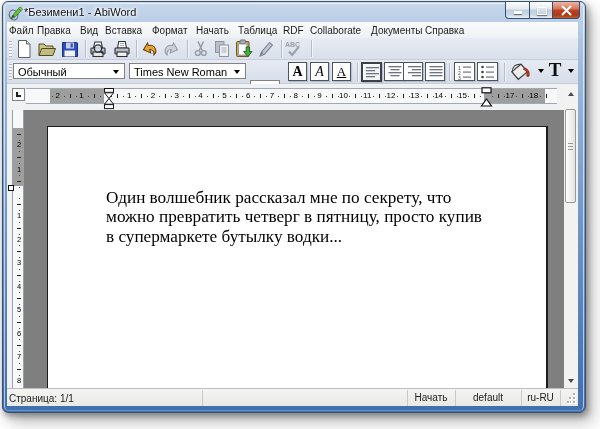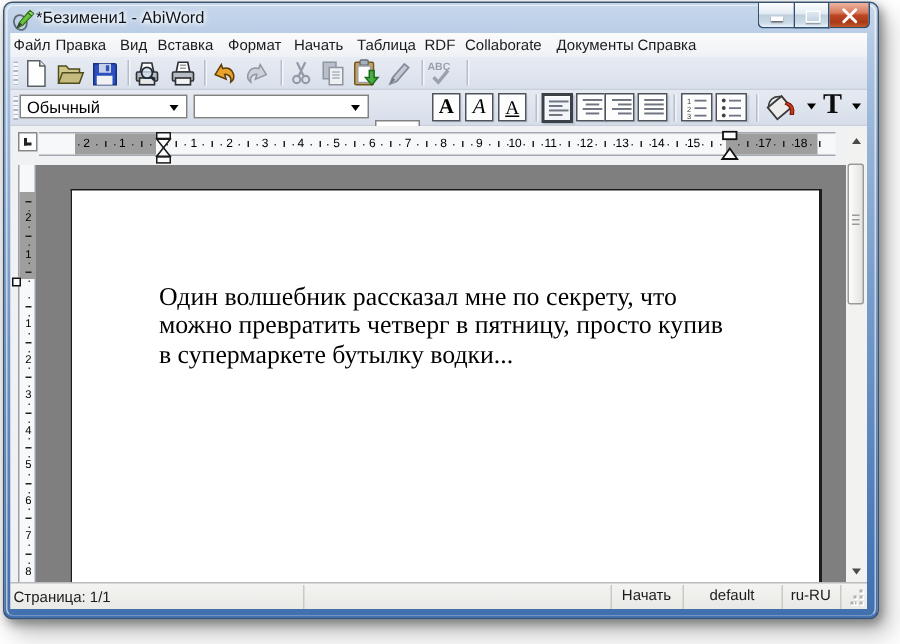--- a/index.html
+++ b/index.html
@@ -135,20 +135,21 @@
 <div class="abs sep" style="left:273.5px;top:2px;height:17px;"></div>
 <div class="abs sep" style="left:304px;top:2px;height:17px;"></div>
 </div>
 <div id="tb2" class="abs">
 <div class="abs handle" style="left:2px;top:4px;"></div>
 <div class="abs combo" style="left:6px;top:3px;width:112px;height:16px;">
           <span class="tx">Обычный</span>
           <span class="arr" style="right:5px;top:6px;"></span>
         </div>
 <div class="abs combo" style="left:122px;top:3px;width:117px;height:16px;">
+          <span class="tx">Times New Roman</span>
           <span class="arr" style="right:5px;top:6px;"></span>
         </div>
 <div class="abs combo" style="left:243px;top:20px;width:30px;height:16px;font-style:italic;">
           <span class="tx">20</span>
           <span class="arr" style="right:4px;top:6px;"></span>
         </div>
 <div class="abs btn2" style="left:281px;top:2px;width:19px;height:19px;font-family:'Liberation Serif';font-weight:bold;font-size:14px;text-align:center;line-height:18px;">А</div>
 <div class="abs btn2" style="left:303px;top:2px;width:19px;height:19px;font-family:'Liberation Serif';font-style:italic;font-size:14px;text-align:center;line-height:18px;">А</div>
 <div class="abs btn2" style="left:325px;top:2px;width:19px;height:19px;font-family:'Liberation Serif';font-size:13px;text-align:center;line-height:18px;"><span style="text-decoration:underline;">А</span></div>
 <div class="abs sep" style="left:350px;top:3px;height:18px;"></div>

